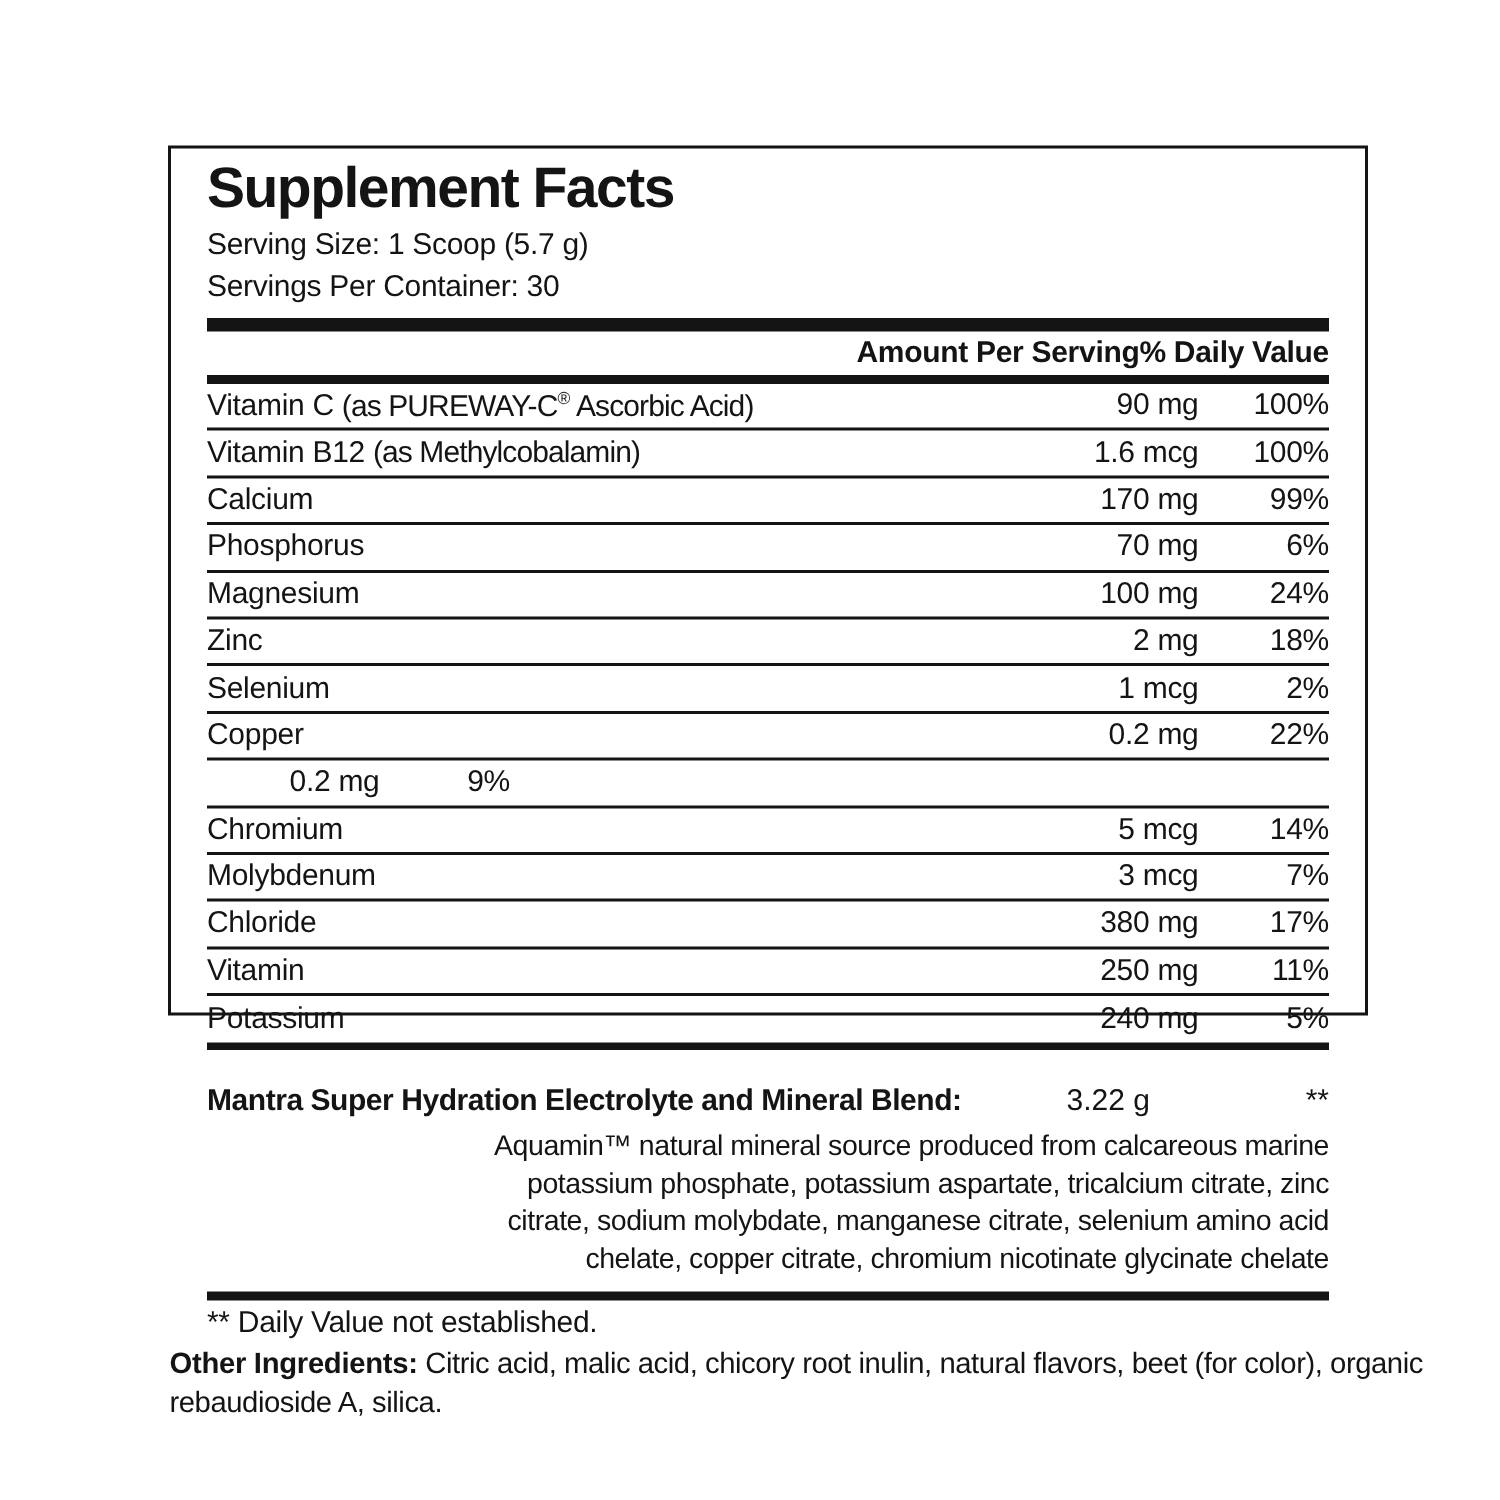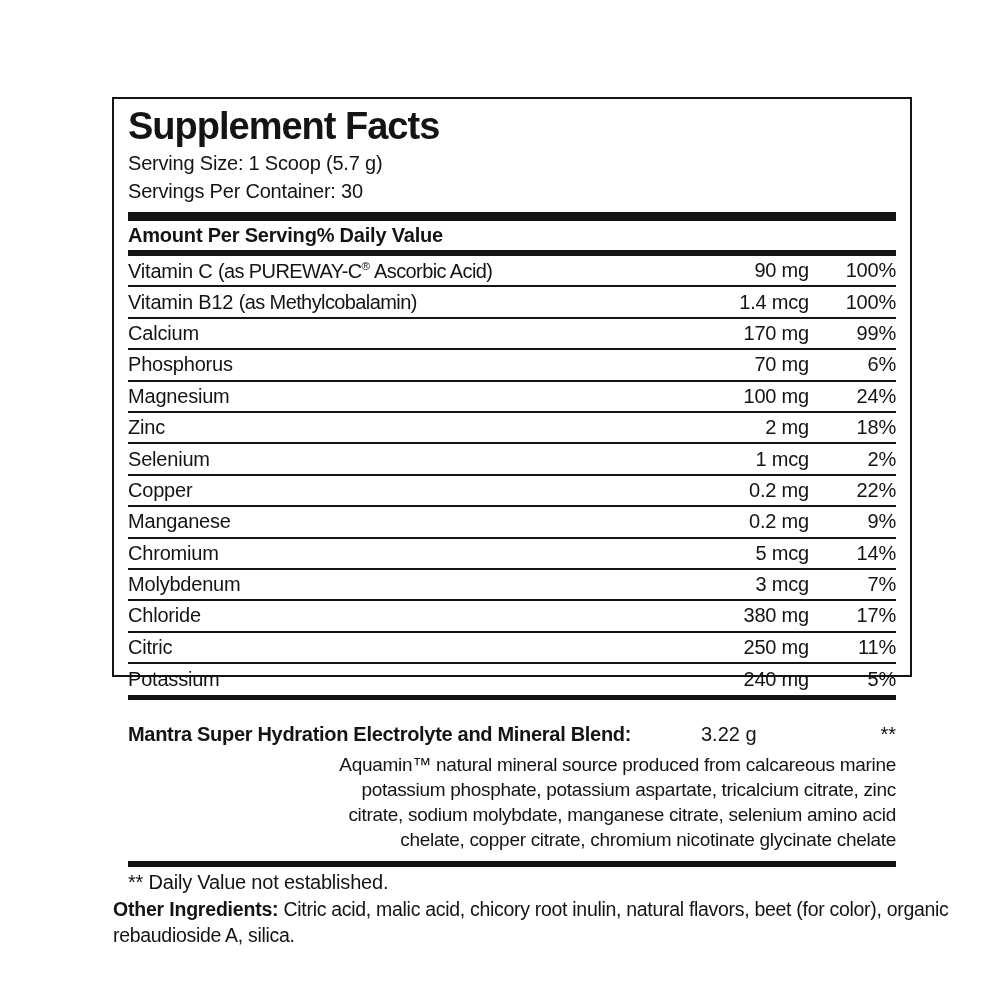--- a/index.html
+++ b/index.html
@@ -11,21 +11,21 @@
   }
 
   .label-box {
     position: absolute;
     left: 112px;
     top: 97px;
     width: 800px;
     height: 580px;
     border: 2px solid #141414;
     background: #ffffff;
-    padding: 0 14px;
+    padding: 0 24px;
   }
 
   .title {
     margin-top: 7px;
     font-size: 38px;
     font-weight: bold;
     letter-spacing: -1px;
     line-height: 40px;
   }
   .serving-line {
@@ -35,21 +35,21 @@
   }
   .serving-line.first { margin-top: 3px; }
 
   .bar { background: #141414; width: 100%; }
   .bar-thick  { height: 9px; margin-top: 7px; }
   .bar-medium { height: 6px; }
   .bar-small  { height: 5px; }
 
   .header-row {
     display: flex;
-    justify-content: flex-start;
+    justify-content: flex-end;
     align-items: center;
     height: 29px;
     font-size: 20px;
     font-weight: bold;
     letter-spacing: -0.2px;
   }
 
   .row {
     display: flex;
     align-items: center;
@@ -121,21 +121,21 @@
   <div class="bar bar-medium"></div>
 
   <div>
       <div class="row">
         <span class="name">Vitamin C <span class="cond">(as PUREWAY-C<sup>®</sup> Ascorbic Acid)</span></span>
         <span class="amt">90 mg</span>
         <span class="pct">100%</span>
       </div>
       <div class="row">
         <span class="name">Vitamin B12 <span class="cond">(as Methylcobalamin)</span></span>
-        <span class="amt">1.4 mcg</span>
+        <span class="amt">1.6 mcg</span>
         <span class="pct">100%</span>
       </div>
       <div class="row">
         <span class="name">Calcium</span>
         <span class="amt">170 mg</span>
         <span class="pct">99%</span>
       </div>
       <div class="row">
         <span class="name">Phosphorus</span>
         <span class="amt">70 mg</span>
@@ -155,41 +155,40 @@
         <span class="name">Selenium</span>
         <span class="amt">1 mcg</span>
         <span class="pct">2%</span>
       </div>
       <div class="row">
         <span class="name">Copper</span>
         <span class="amt">0.2 mg</span>
         <span class="pct">22%</span>
       </div>
       <div class="row">
-        <span class="name">Manganese</span>
         <span class="amt">0.2 mg</span>
         <span class="pct">9%</span>
       </div>
       <div class="row">
         <span class="name">Chromium</span>
         <span class="amt">5 mcg</span>
         <span class="pct">14%</span>
       </div>
       <div class="row">
         <span class="name">Molybdenum</span>
         <span class="amt">3 mcg</span>
         <span class="pct">7%</span>
       </div>
       <div class="row">
         <span class="name">Chloride</span>
         <span class="amt">380 mg</span>
         <span class="pct">17%</span>
       </div>
       <div class="row">
-        <span class="name">Citric</span>
+        <span class="name">Vitamin</span>
         <span class="amt">250 mg</span>
         <span class="pct">11%</span>
       </div>
       <div class="row last">
         <span class="name">Potassium</span>
         <span class="amt">240 mg</span>
         <span class="pct">5%</span>
       </div>
     </div>
 

